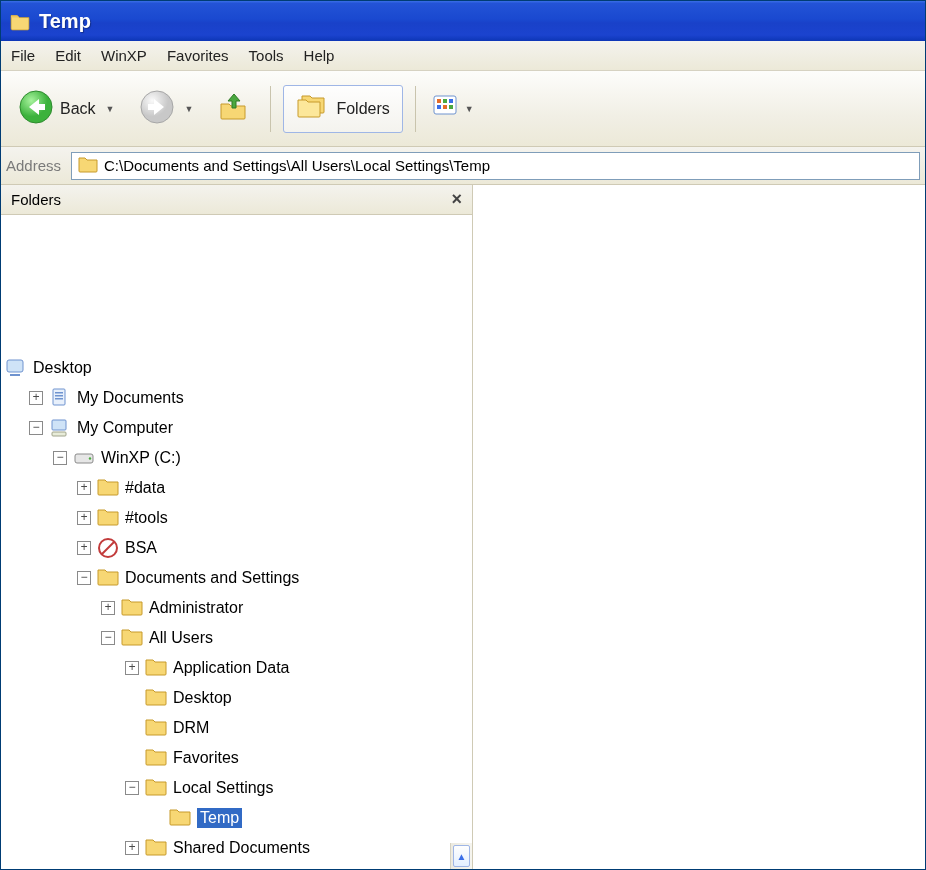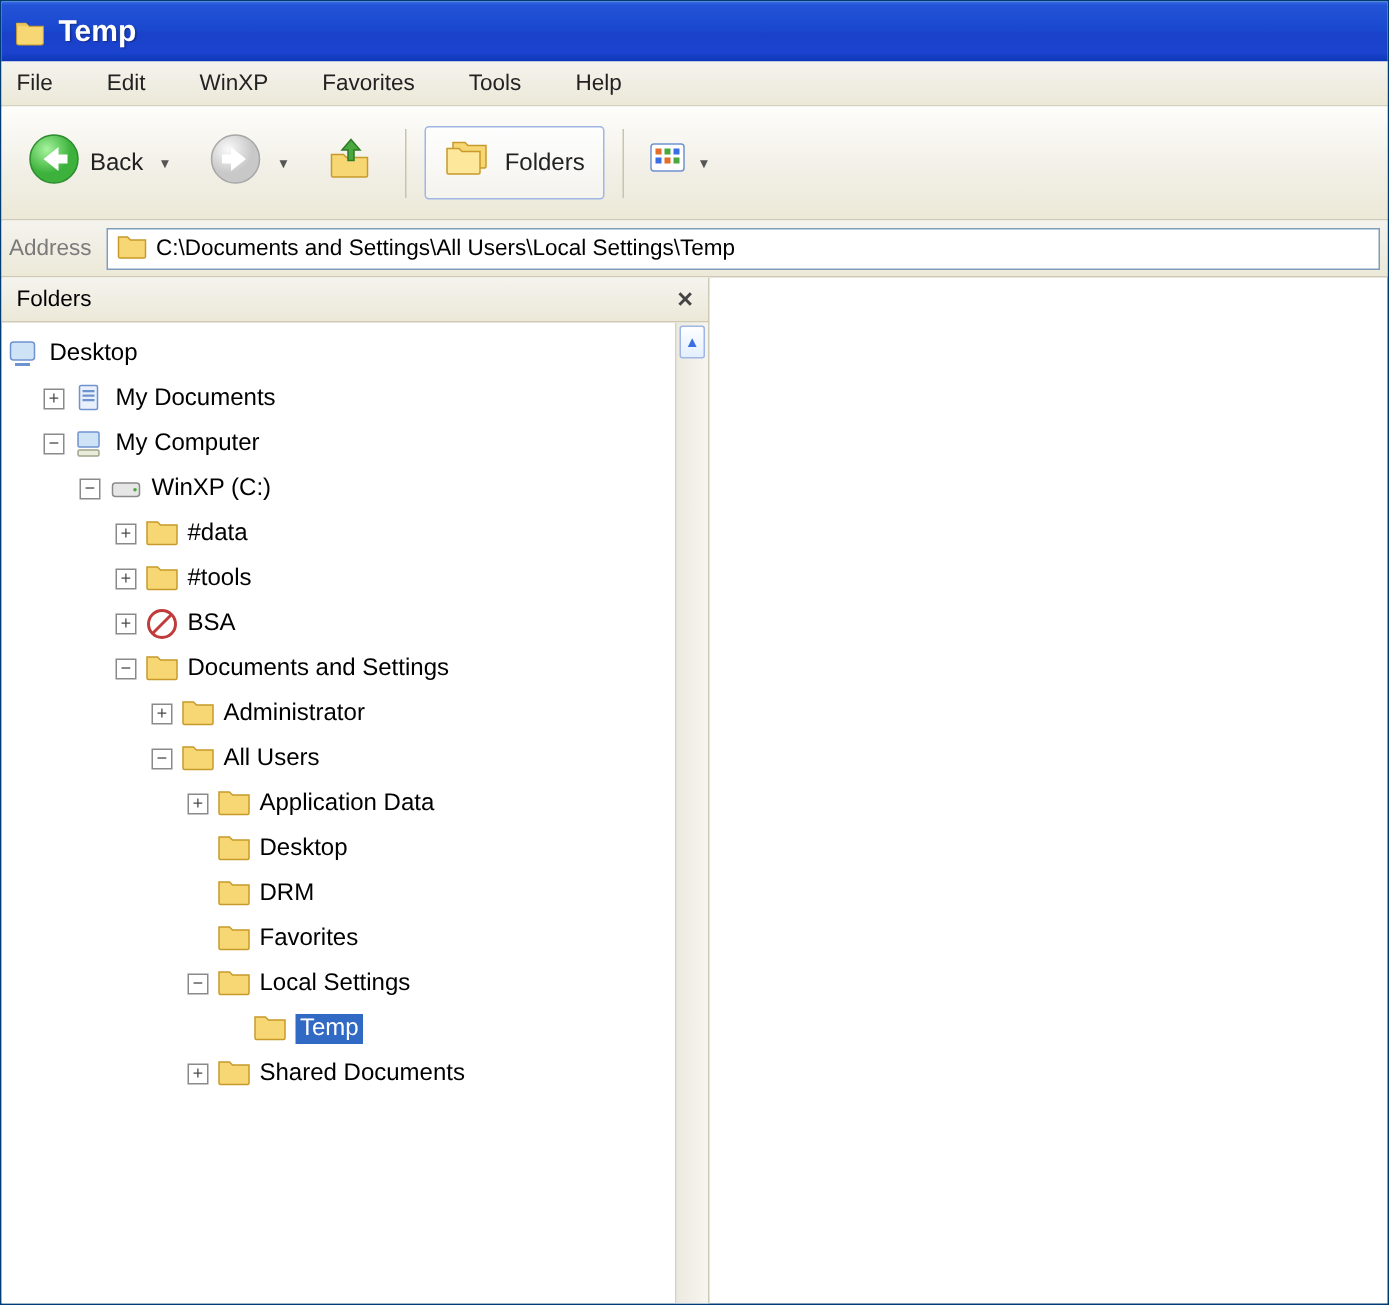--- a/index.html
+++ b/index.html
@@ -1,37 +1,37 @@
 <!DOCTYPE html>
 <html><head>
 <meta charset="utf-8">
 <style>
 * { box-sizing: border-box; margin: 0; padding: 0; }
 body { font-family: "Tahoma", "Verdana", sans-serif; font-size: 13px; background: #fff; overflow: hidden; }
 .window { width: 926px; height: 870px; display: flex; flex-direction: column; border: 1px solid #003c74; }
 .titlebar { height: 40px; background: linear-gradient(to bottom, #3a6ee7 0%, #2353d6 6%, #1a49d0 45%, #1941c9 55%, #1b43cf 85%, #0d36b6 100%); display: flex; align-items: center; padding: 0 8px; color: #fff; }
 .titlebar .icon { width: 22px; height: 22px; margin-right: 8px; }
 .titlebar .title { font-size: 20px; font-weight: bold; text-shadow: 1px 1px 1px rgba(0,0,0,0.3); }
-.menubar { height: 30px; background: linear-gradient(to bottom, #f4f3ee 0%, #ece9d8 100%); display: flex; align-items: center; padding: 4px 10px; gap: 36px; border-bottom: 1px solid #d6d2c2; }
+.menubar { height: 30px; background: linear-gradient(to bottom, #f4f3ee 0%, #ece9d8 100%); display: flex; align-items: center; padding: 4px 10px; gap: 20px; border-bottom: 1px solid #d6d2c2; }
 .menubar .menuitem { font-size: 15px; color: #222; cursor: default; }
 .toolbar { height: 76px; background: linear-gradient(to bottom, #fdfdfb 0%, #f1efe5 60%, #ece9d8 100%); display: flex; align-items: center; padding: 6px 10px; gap: 10px; border-bottom: 1px solid #cfcab5; }
 .tb-btn { display: inline-flex; align-items: center; gap: 6px; padding: 4px 6px; border: 1px solid transparent; border-radius: 3px; font-size: 16px; color: #222; }
 .tb-sep { width: 1px; height: 46px; background: #c9c4ad; margin: 0 2px; }
 .tb-btn.primary { font-weight: normal; }
 .dropdown-arrow { font-size: 9px; color: #555; margin-left: 4px; }
 .folders-btn { border: 1px solid #9fb6e6; background: linear-gradient(to bottom,#fefefe,#f4f3ee); padding: 6px 12px; border-radius: 3px; }
 .views-btn { display: inline-flex; align-items: center; padding: 4px 4px; border: 1px solid transparent; }
 .addressbar { height: 38px; background: linear-gradient(to bottom,#f4f3ee,#ece9d8); display: flex; align-items: center; padding: 4px 5px; gap: 10px; border-bottom: 1px solid #cfcab5; }
 .addressbar .lbl { color: #7a7a7a; font-size: 15px; }
 .address-field { flex: 1; height: 28px; background: #fff; border: 1px solid #7f9db9; display: flex; align-items: center; padding: 0 6px; gap: 6px; font-size: 15px; }
 .work { flex: 1; display: flex; overflow: hidden; }
 .folders-pane { width: 472px; border-right: 1px solid #cfcab5; display: flex; flex-direction: column; background: #fff; }
 .folders-header { height: 30px; background: linear-gradient(to bottom,#f4f3ee,#ece9d8); display: flex; align-items: center; justify-content: space-between; padding: 0 10px; border-bottom: 1px solid #cfcab5; font-size: 15px; }
 .folders-header .close-x { font-size: 18px; font-weight: bold; color: #444; cursor: default; font-family: Arial, sans-serif; }
-.tree-wrap { flex: 1; display: flex; overflow: hidden; }
+.tree-wrap { flex: 1; display: flex; overflow: hidden; align-items: flex-end; }
 .tree { flex: 1; padding: 6px 4px 6px 4px; overflow: hidden; }
 .scrollbar { width: 22px; background: linear-gradient(to right,#eceae0,#f6f5ef); border-left: 1px solid #d6d2c2; display: flex; flex-direction: column; }
 .sb-arrow { height: 22px; background: linear-gradient(to bottom,#fefefe,#e3efff); border: 1px solid #9fb6e6; border-radius: 2px; margin: 2px; display: flex; align-items: center; justify-content: center; font-size: 10px; color: #3a6ee7; }
 .tree-row { display: flex; align-items: center; height: 30px; font-size: 16px; gap: 2px; }
 .ind { display: inline-block; width: 22px; }
 .expander { width: 14px; height: 14px; border: 1px solid #8a8a8a; background: #fff; display: inline-flex; align-items: center; justify-content: center; font-size: 12px; line-height: 1; font-family: "Courier New", monospace; color: #4a4a4a; margin-right: 4px; flex-shrink: 0; }
 .no-exp { width: 18px; display: inline-block; }
 .node-icon { width: 22px; height: 22px; margin-right: 4px; flex-shrink: 0; }
 .node-label { white-space: nowrap; }
 .node-label.selected { background: #316ac5; color: #fff; padding: 1px 3px; }

